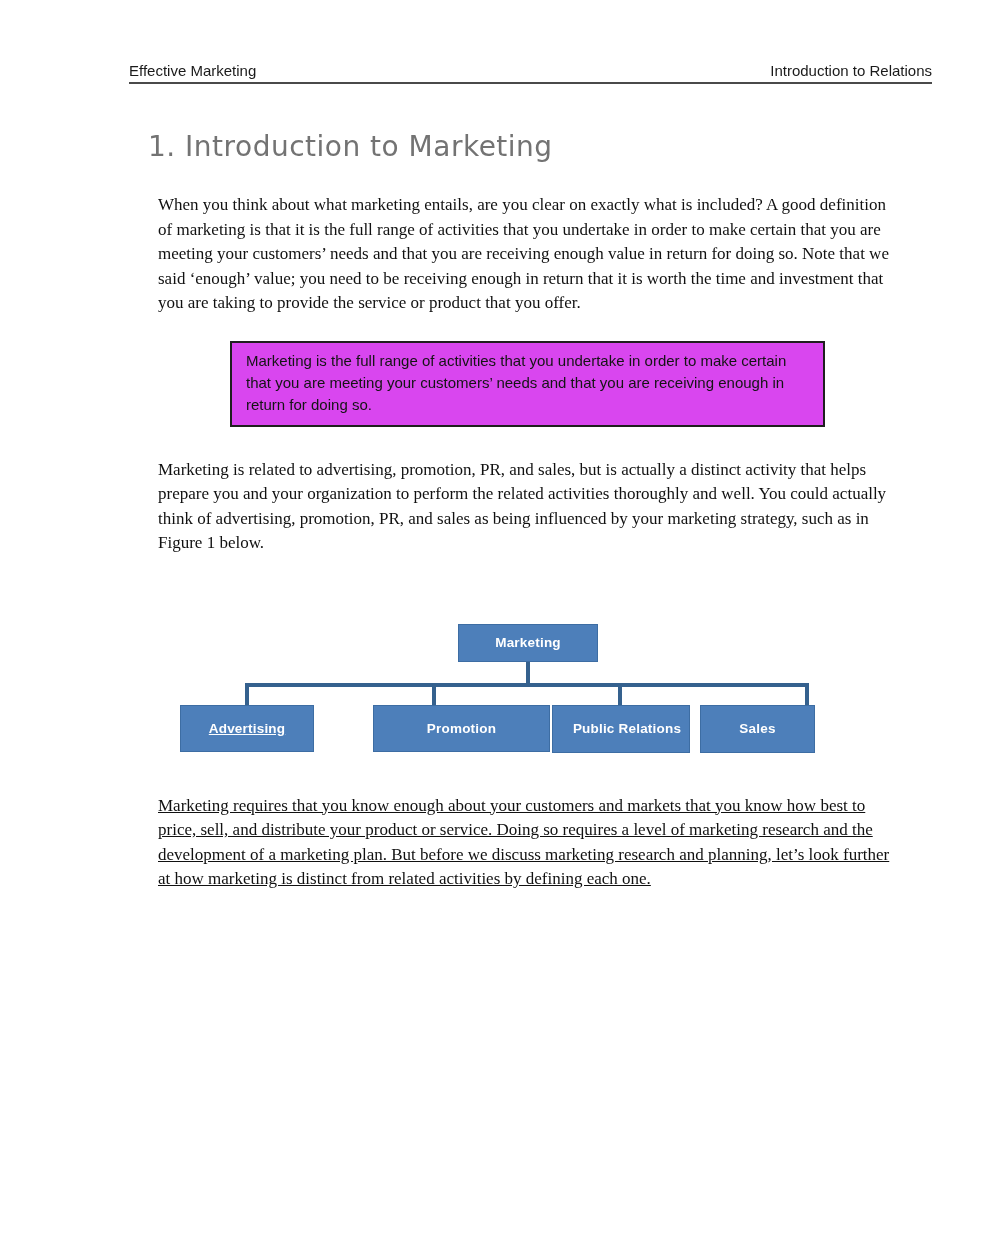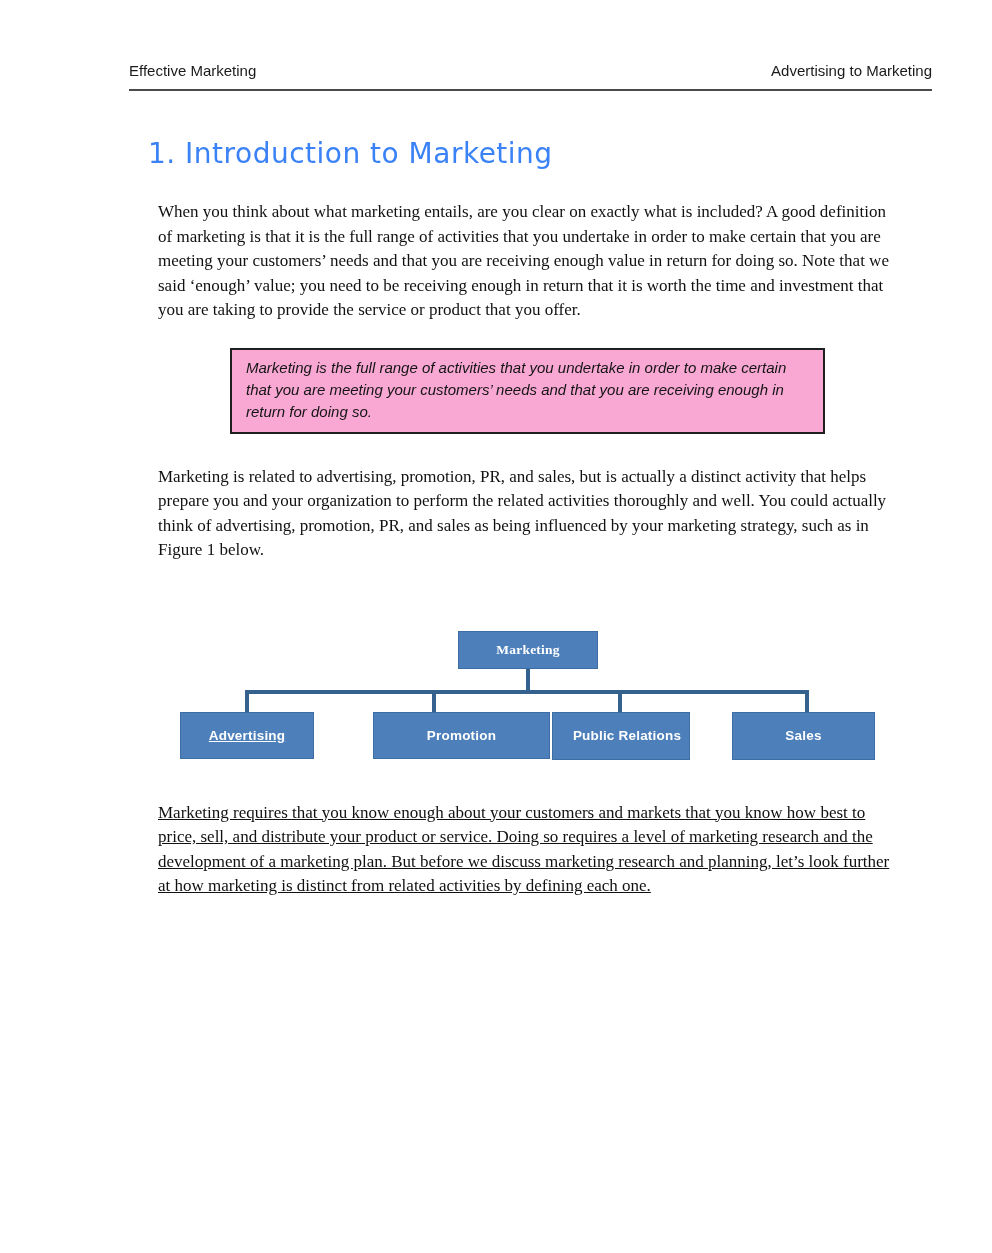--- a/index.html
+++ b/index.html
@@ -7,21 +7,21 @@
     width: 992px; height: 1253px;
     font-family: "Liberation Serif", serif;
     color: #111111;
     position: relative;
     overflow: hidden;
   }
 
   
   .page-header {
     margin: 62px 60px 0 129px;
-    padding-bottom: 10px;
+    padding-bottom: 3px;
     border-bottom: 2px solid #4a4a4a;
     display: flex;
     justify-content: space-between;
     align-items: baseline;
     font-family: "Liberation Sans", sans-serif;
     font-size: 15px;
     color: #1a1a1a;
   }
 
   
@@ -29,21 +29,21 @@
     margin-left: 148px;
     width: 762px;
   }
 
   h1.doc-title {
     margin: 46px 0 0 0;
     font-family: "DejaVu Sans", sans-serif;
     font-weight: 400;
     font-size: 28px;
     line-height: 34px;
-    color: #3b82f6;
+    color: #737373;
     letter-spacing: 0.5px;
   }
   h2.doc-subtitle {
     margin: 30px 0 0 0;
     font-family: "DejaVu Sans", sans-serif;
     font-weight: 400;
     font-size: 20.5px;
     line-height: 26px;
     color: #2b2b2b;
     letter-spacing: 0.3px;
@@ -56,28 +56,27 @@
     color: #111111;
   }
   p.p1 { margin-top: 29px; }
   p.p2 { margin-top: 31px; }
   p.p3 { margin-top: 40px; text-decoration: underline; }
 
   
   .callout {
     margin: 25px 0 0 82px;
     width: 563px;
-    background: #f9a8d4;
+    background: #d946ef;
     border: 2px solid #1f1f1f;
     padding: 7px 14px 9px 14px;
     font-family: "Liberation Sans", sans-serif;
     font-size: 15px;
     line-height: 22px;
     color: #141414;
-    font-style: italic;
   }
 
   
   .diagram {
     position: relative;
     margin-top: 68px;
     width: 762px;
     height: 130px;
   }
   .node {
@@ -87,25 +86,25 @@
     box-sizing: border-box;
     color: #ffffff;
     font-family: "Liberation Sans", sans-serif;
     font-size: 13.5px;
     font-weight: 600;
     display: flex;
     align-items: center;
     justify-content: center;
     letter-spacing: 0.2px;
   }
-  .node-root  { left: 310px; top: 0;    width: 140px; height: 38px; font-family: Liberation Serif, serif; }
+  .node-root  { left: 310px; top: 0;    width: 140px; height: 38px; }
   .node-c0    { left: 32px;  top: 81px; width: 134px; height: 47px; text-decoration: underline; }
   .node-c1    { left: 209px; top: 81px; width: 177px; height: 47px; margin-left: 16px; }
   .node-c2    { left: 404px; top: 81px; width: 138px; height: 48px; padding-left: 12px; }
-  .node-c3    { left: 584px; top: 81px; width: 143px; height: 48px; }
+  .node-c3    { left: 552px; top: 81px; width: 115px; height: 48px; }
   .conn { position: absolute; background: #35618e; }
   .conn-root-stub { left: 378px; top: 38px; width: 4px;   height: 25px; }
   .conn-hbar      { left: 97px;  top: 59px; width: 564px; height: 4px;  }
   .conn-drop0     { left: 97px;  top: 59px; width: 4px;   height: 24px; }
   .conn-drop1     { left: 284px; top: 59px; width: 4px;   height: 24px; }
   .conn-drop2     { left: 470px; top: 59px; width: 4px;   height: 24px; }
   .conn-drop3     { left: 657px; top: 59px; width: 4px;   height: 24px; }
 
   
   .figure-caption {
@@ -115,21 +114,21 @@
     font-size: 15.5px;
     color: #1a1a1a;
   }
   .figure-caption b { font-weight: 700; }
 </style>
 </head>
 <body>
 
 <div class="page-header">
   <span>Effective Marketing</span>
-  <span>Advertising to Marketing</span>
+  <span>Introduction to Relations</span>
 </div>
 
 <div class="content">
 
   <h1 class="doc-title">1. Introduction to Marketing</h1>
 
 
   <p class="body-text p1">When you think about what marketing entails, are you clear on exactly what is included? A good definition of marketing is that it is the full range of activities that you undertake in order to make certain that you are meeting your customers’ needs and that you are receiving enough value in return for doing so. Note that we said ‘enough’ value; you need to be receiving enough in return that it is worth the time and investment that you are taking to provide the service or product that you offer.</p>
 
   <div class="callout">

